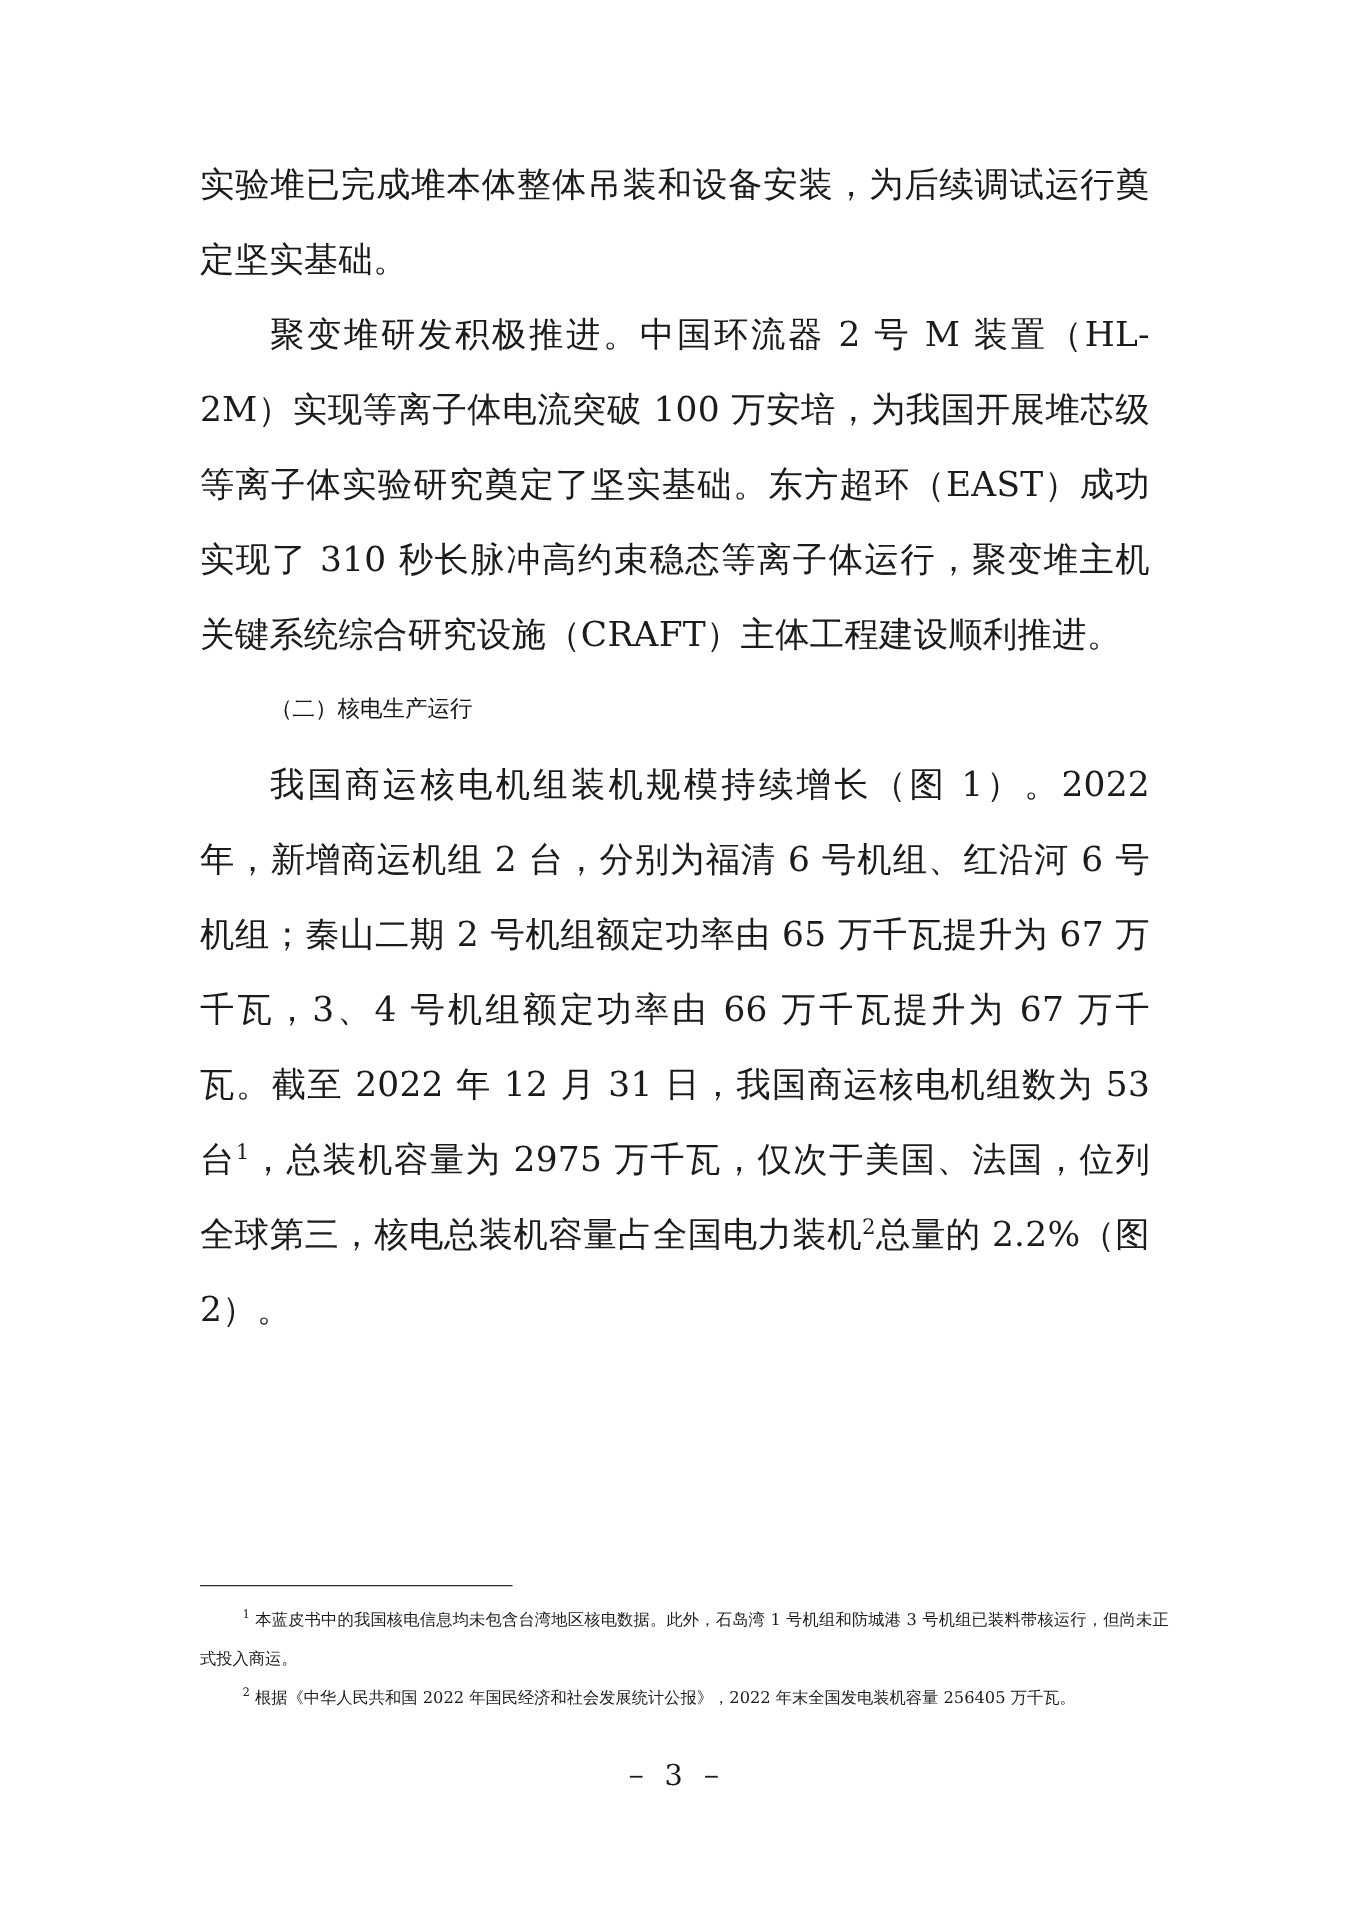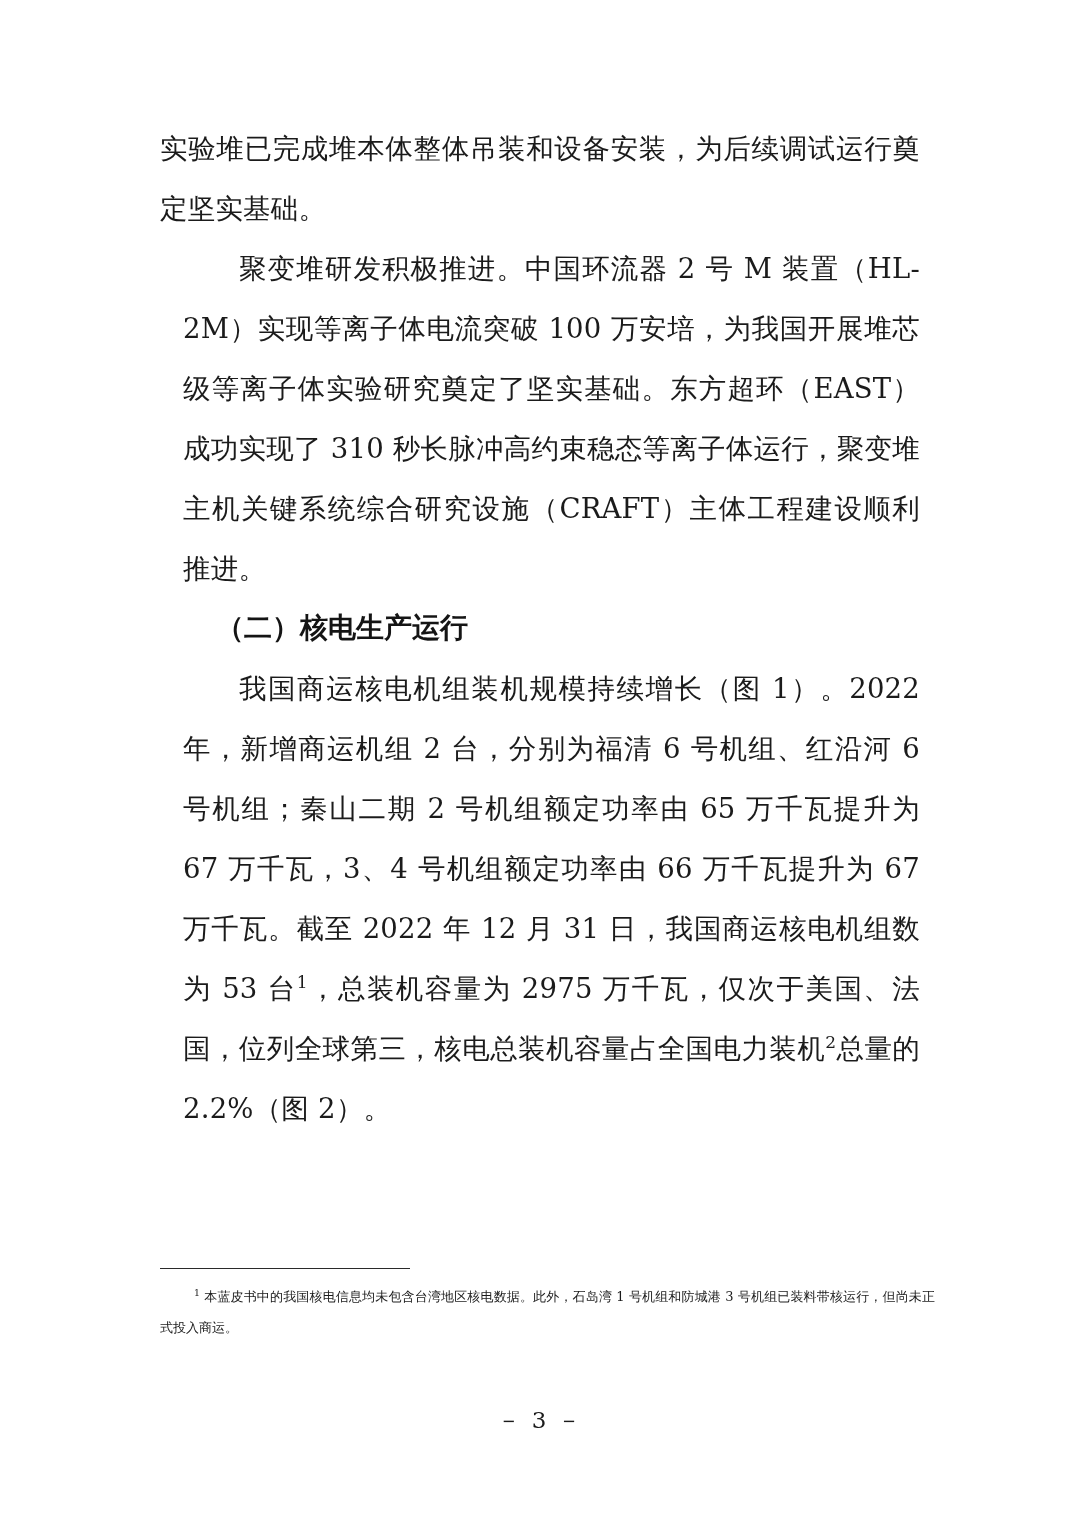--- a/index.html
+++ b/index.html
@@ -32,27 +32,26 @@
     font-size: 27.5px;
     line-height: 60px;
     text-align: justify;
     text-justify: inter-ideograph;
     letter-spacing: 0.2px;
     margin: 0 0 0 0;
     color: #1b1b1b;
   }
   .indent {
     text-indent: 56px;
-    margin-left: 23px;
   }
   .heading {
-    font-size: 28px;
+    font-size: 18px;
     line-height: 60px;
     text-indent: 56px;
-    font-weight: 700;
+    font-weight: 400;
     margin: 0;
     color: #141414;
   }
   sup {
     font-size: 0.62em;
     vertical-align: super;
     line-height: 0;
   }
   .footnote-area {
     position: absolute;
@@ -102,17 +101,18 @@
 
     <h2 class="heading">（二）核电生产运行</h2>
 
     <p class="para indent"><span>我国商运核电机组装机规模持续增长（图 1）。2022 年，新增商运机组 2 台，分别为福清 6 号机组、红沿河 6 号机组；秦山二期 2 号机组额定功率由 65 万千瓦提升为 67 万千瓦，3、4 号机组额定功率由 66 万千瓦提升为 67 万千瓦。截至 2022 年 12 月 31 日，我国商运核电机组数为 53 台</span><sup>1</sup><span>，总装机容量为 2975 万千瓦，仅次于美国、法国，位列全球第三，核电总装机容量占全国电力装机</span><sup>2</sup><span>总量的 2.2%（图 2）。</span></p>
 
   </div>
 
   <div class="footnote-area">
     <div class="fn-rule"></div>
     <p class="fn"><sup>1</sup> <span>本蓝皮书中的我国核电信息均未包含台湾地区核电数据。此外，石岛湾 1 号机组和防城港 3 号机组已装料带核运行，但尚未正式投入商运。</span></p>
+    <p class="fn"><sup>2</sup> <span>根据《中华人民共和国 2022 年国民经济和社会发展统计公报》，2022 年末全国发电装机容量 256405 万千瓦。</span></p>
   </div>
 
   <div class="pagenum">－ 3 －</div>
 
 </div>
 
 </body></html>

